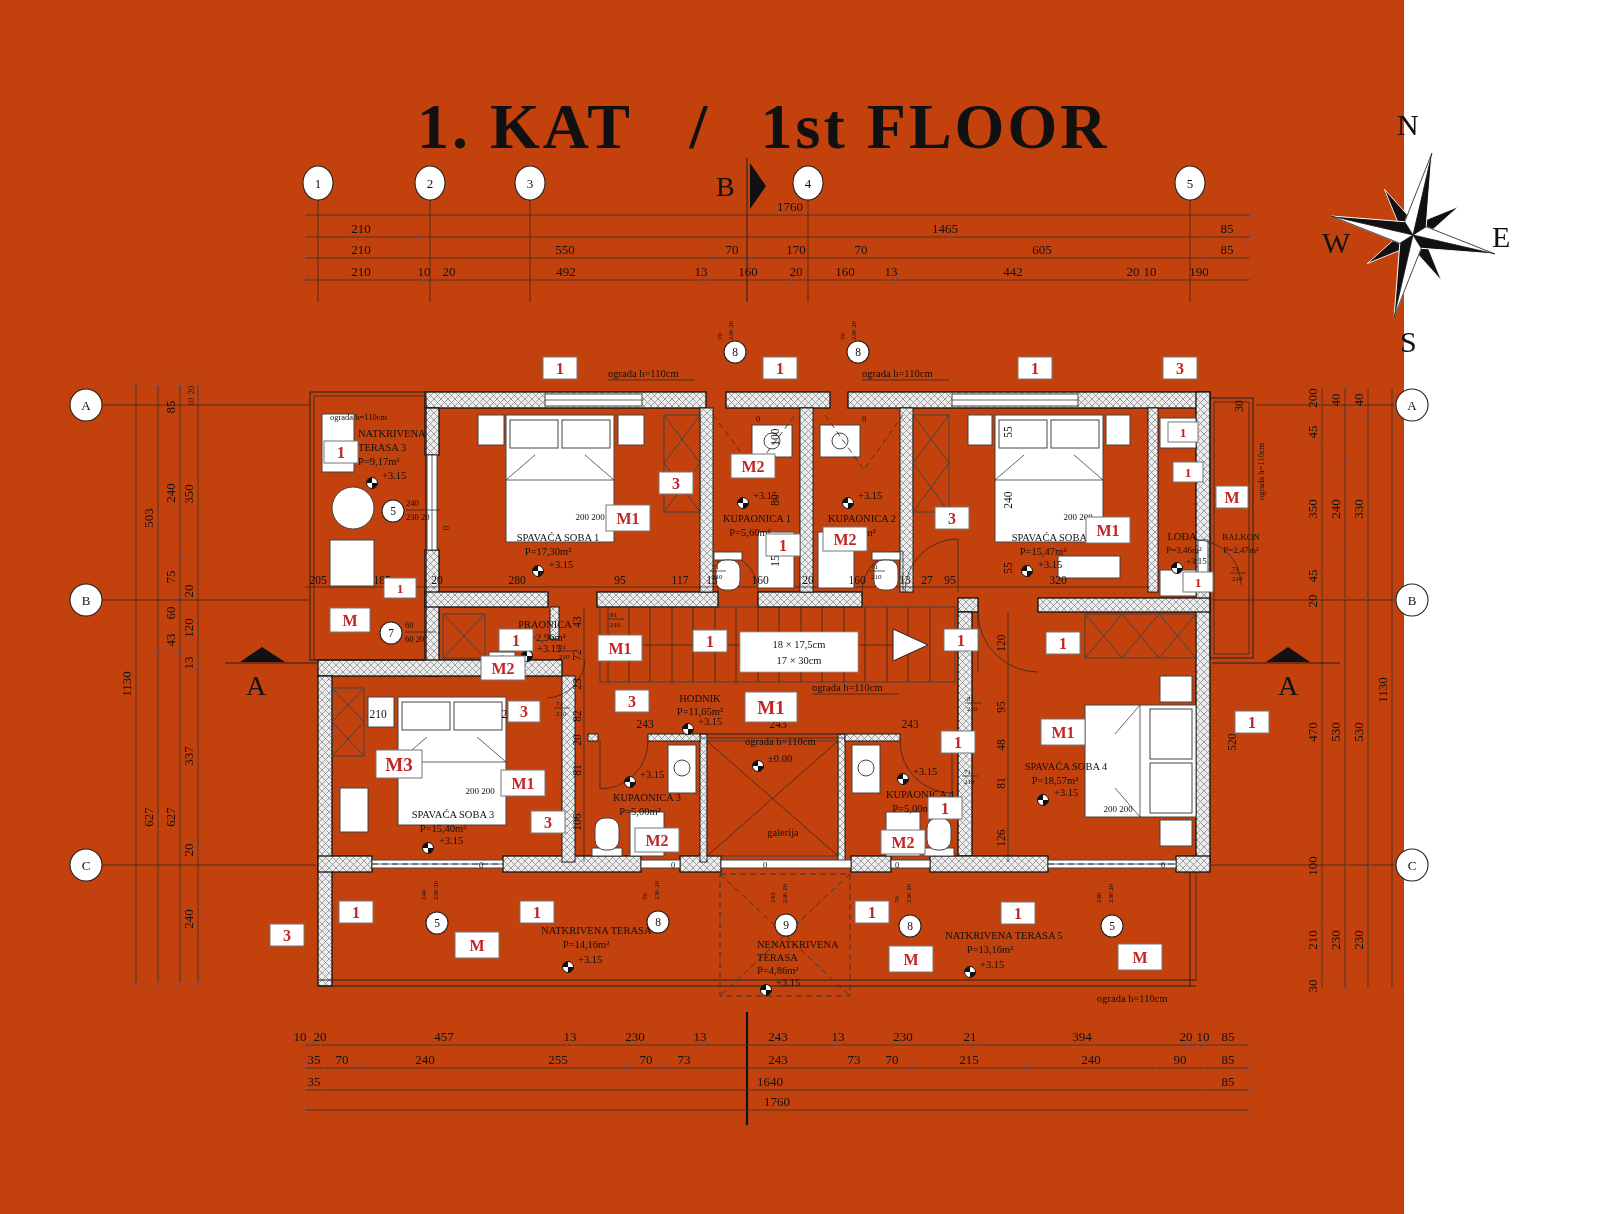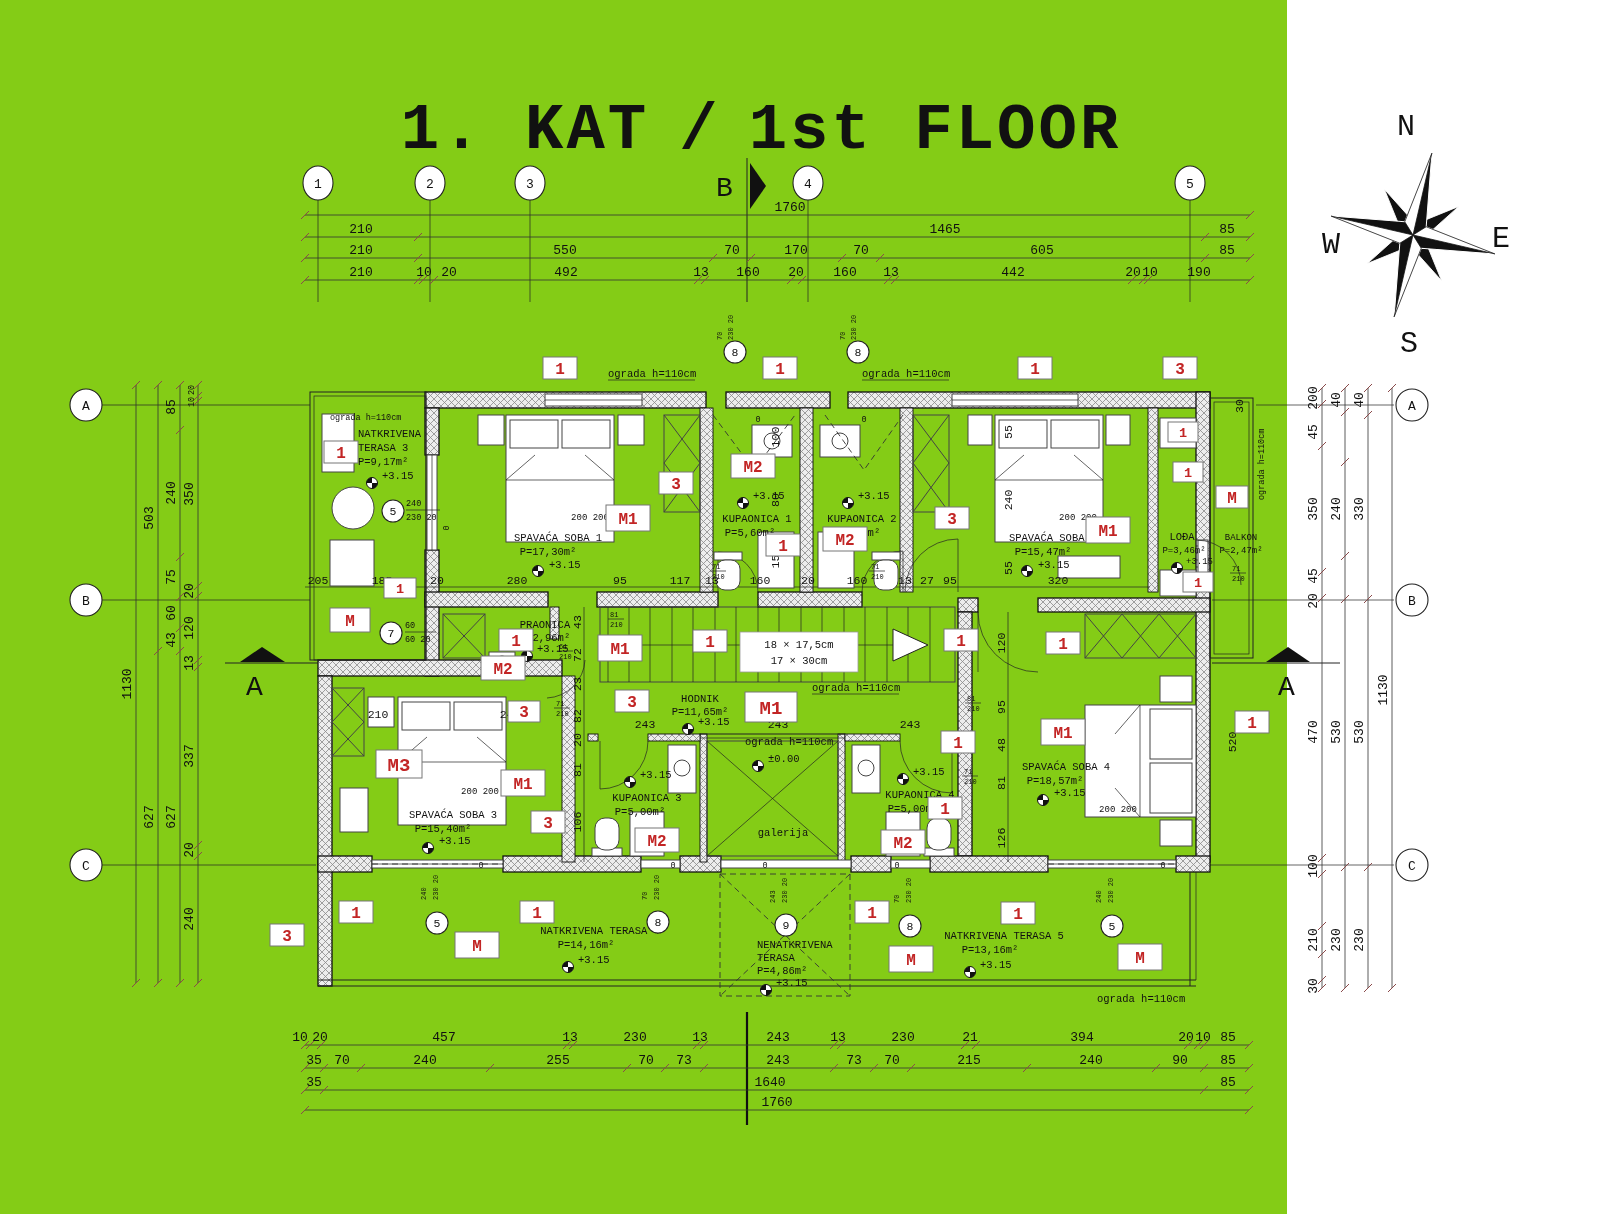--- a/index.html
+++ b/index.html
@@ -1,16 +1,16 @@
 <!DOCTYPE html>
 <html><head>
 <meta charset="utf-8">
 <style>
   html,body{margin:0;padding:0;background:#fff;}
-  .page{width:1287px;height:1214px;background:#84cc16;position:relative;font-family:Liberation Mono, monospace;}
+  .page{width:1404px;height:1214px;background:#c2410c;position:relative;font-family:Liberation Serif, serif;}
   svg{display:block;}
   text{fill:#111;}
   .ttl{font-size:64px;font-weight:bold;letter-spacing:3px;}
   .dim{font-size:13px;}
   .dm{font-size:11.5px;}
   .rm{font-size:10.5px;}
   .rs{font-size:9px;}
   .t8{font-size:8.5px;}
   .t7{font-size:7px;}
   .red{fill:#c22525;font-weight:bold;}

